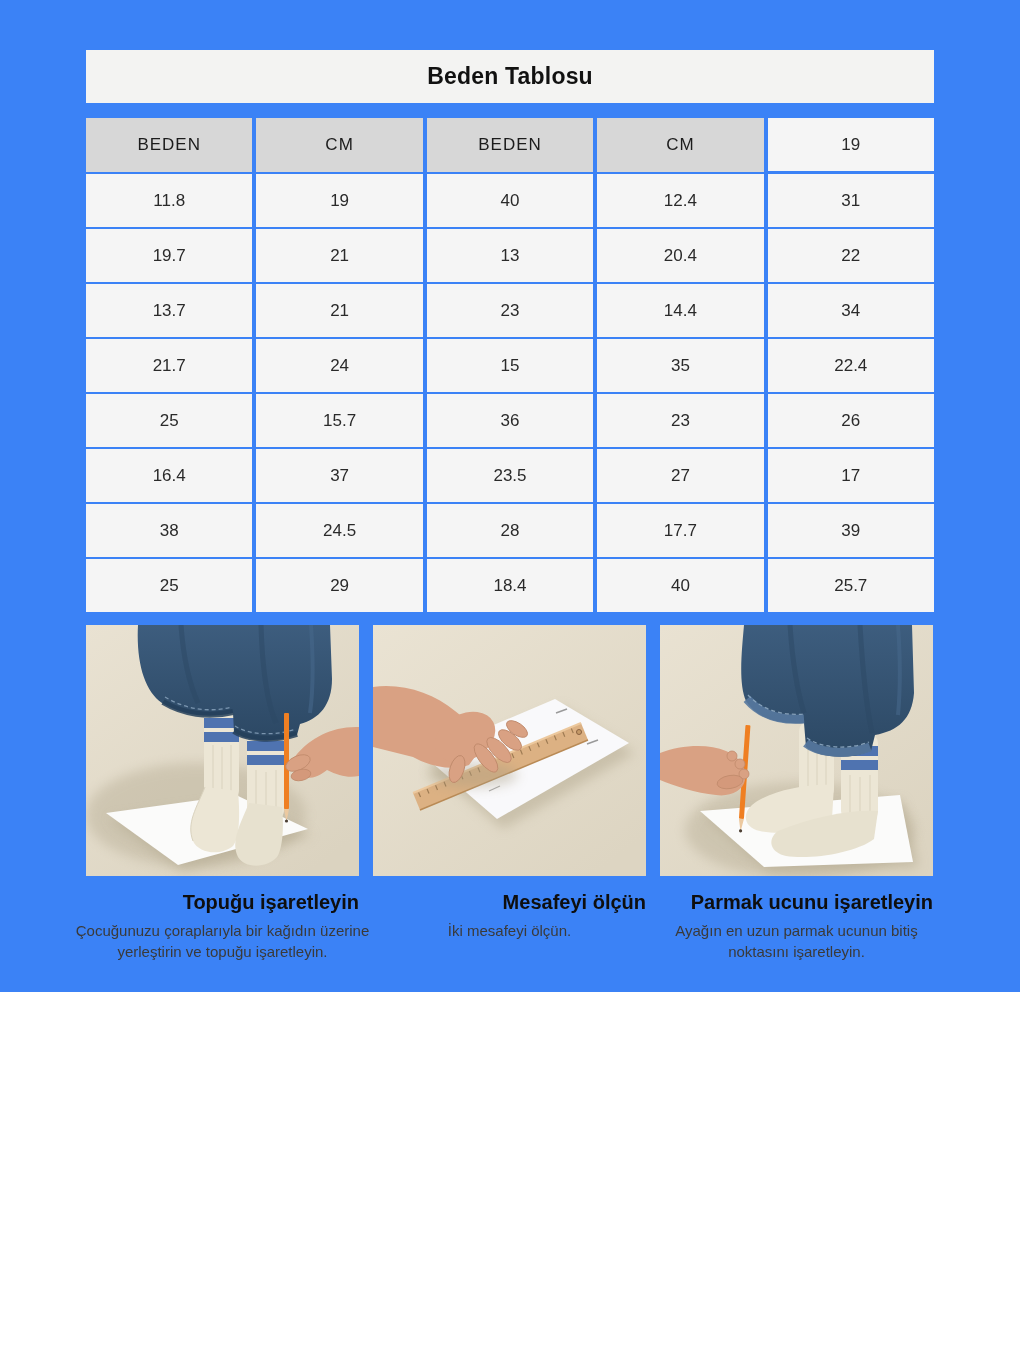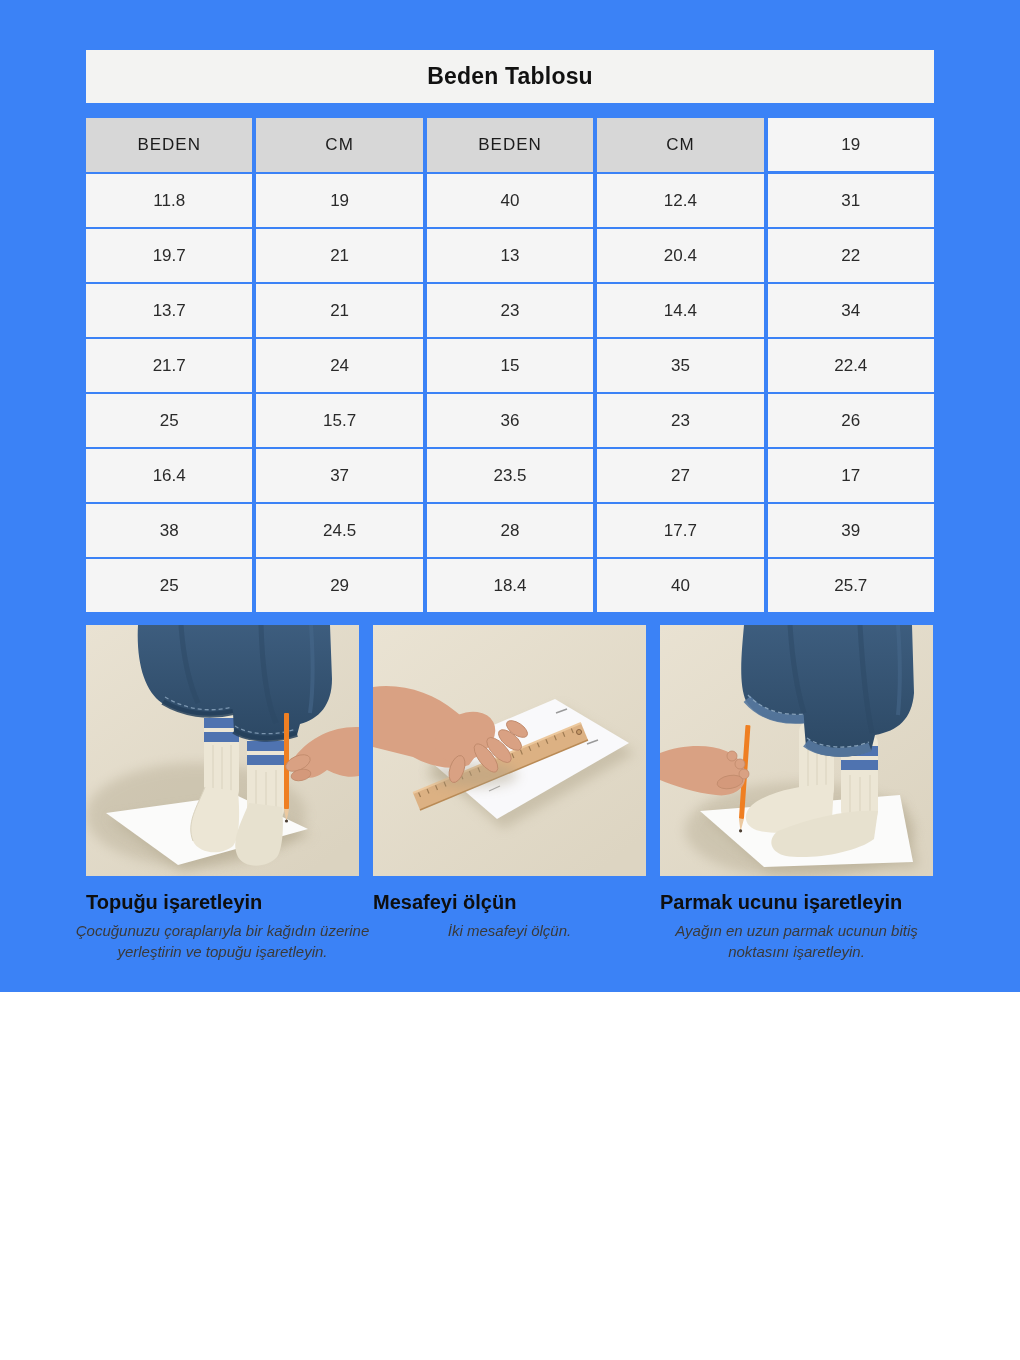--- a/index.html
+++ b/index.html
@@ -30,22 +30,22 @@
   .size-grid .cell {
     background:#f5f5f5; height:53px;
     display:flex; align-items:center; justify-content:center;
     font-size:17px; color:#2a2a2a;
   }
 
   
   .steps { margin-top:13px; display:flex; gap:14px; }
   .step { width:273px; position:relative; }
   .step svg { display:block; width:273px; height:251px; }
-  .step-title { margin-top:15px; text-align:left; font-size:20px; font-weight:bold; color:#0e0e0e; }
-  .step-desc  { margin:7px -16px 0; text-align:center; font-size:15px; line-height:1.38; color:#3a3a3a;font-style:italic; }
+  .step-title { margin-top:15px; text-align:right; font-size:20px; font-weight:bold; color:#0e0e0e; }
+  .step-desc  { margin:7px -16px 0; text-align:center; font-size:15px; line-height:1.38; color:#3a3a3a; }
 
   
   .brand {
     position:absolute; left:4px; top:1274px; width:100%;
     text-align:center; font-size:47px; font-weight:bold;
     color:#1e1e1c; letter-spacing:-1px;
   }
   .color-bar {
     position:absolute; left:374px; top:1342px; width:273px; height:30px;
     border-radius:12px; overflow:hidden; display:flex;

